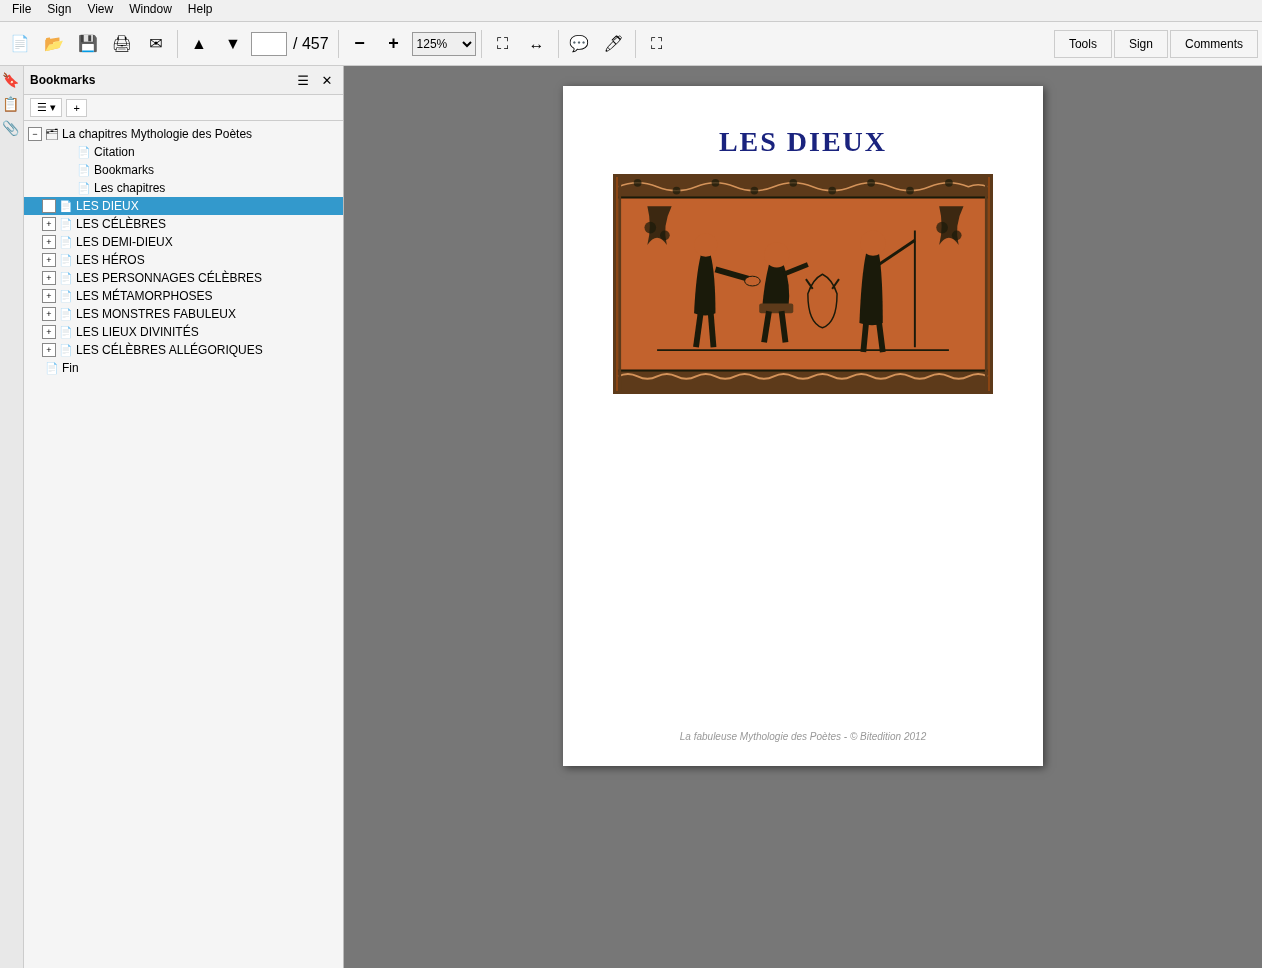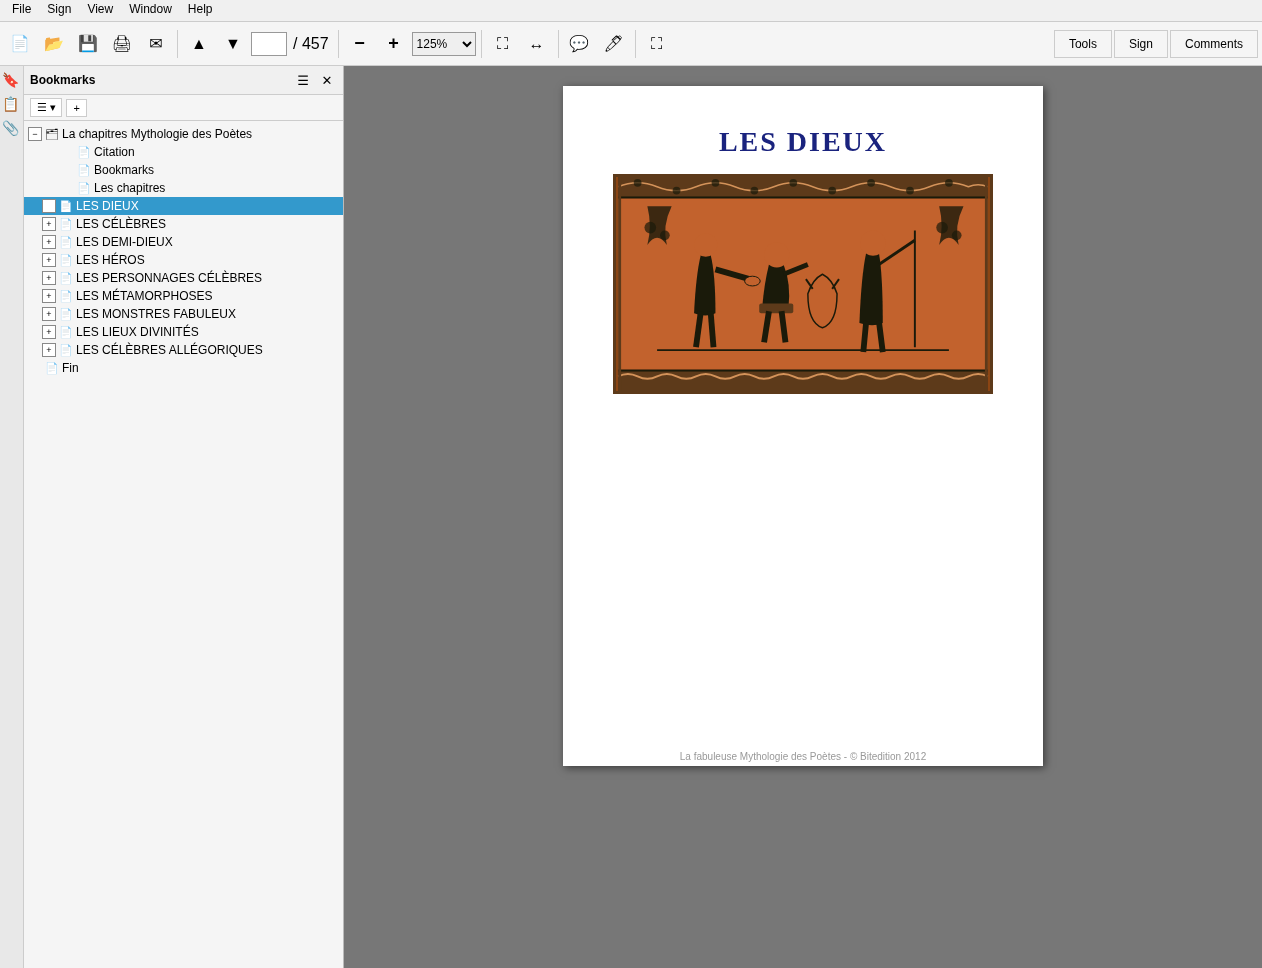--- a/index.html
+++ b/index.html
@@ -246,23 +246,24 @@
       overflow: hidden;
       border: 3px solid #5D3A1A;
     }
     
     .pdf-image-container svg {
       width: 100%;
       height: 100%;
     }
     .pdf-footer {
       position: absolute;
-      bottom: 4px;
+      bottom: 24px;
       font-size: 10px;
       color: #999;
+      font-style: italic;
     }
   </style>
 </head>
 <body>
 
 <div class="menubar">
   <span class="menubar-item">File</span>
   <span class="menubar-item">Sign</span>
   <span class="menubar-item">View</span>
   <span class="menubar-item">Window</span>

